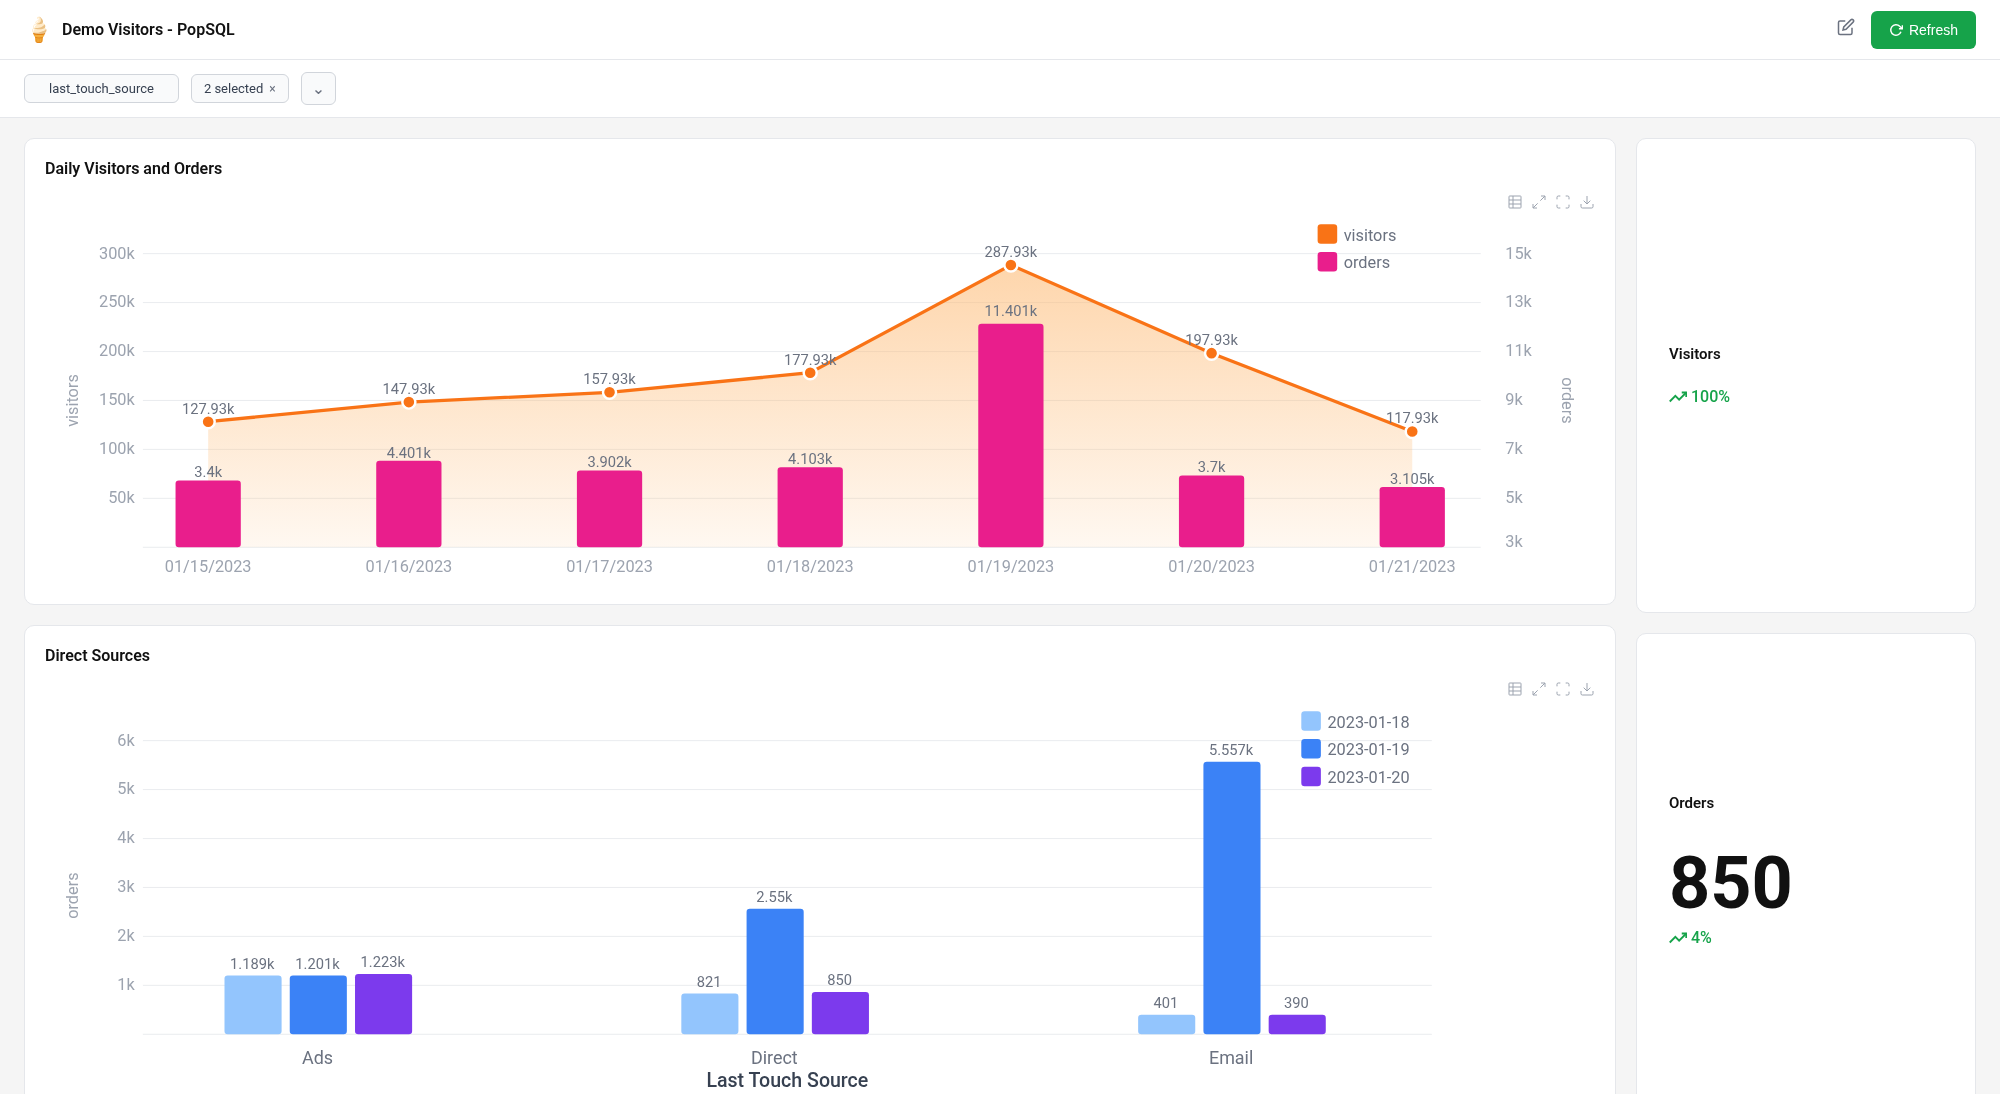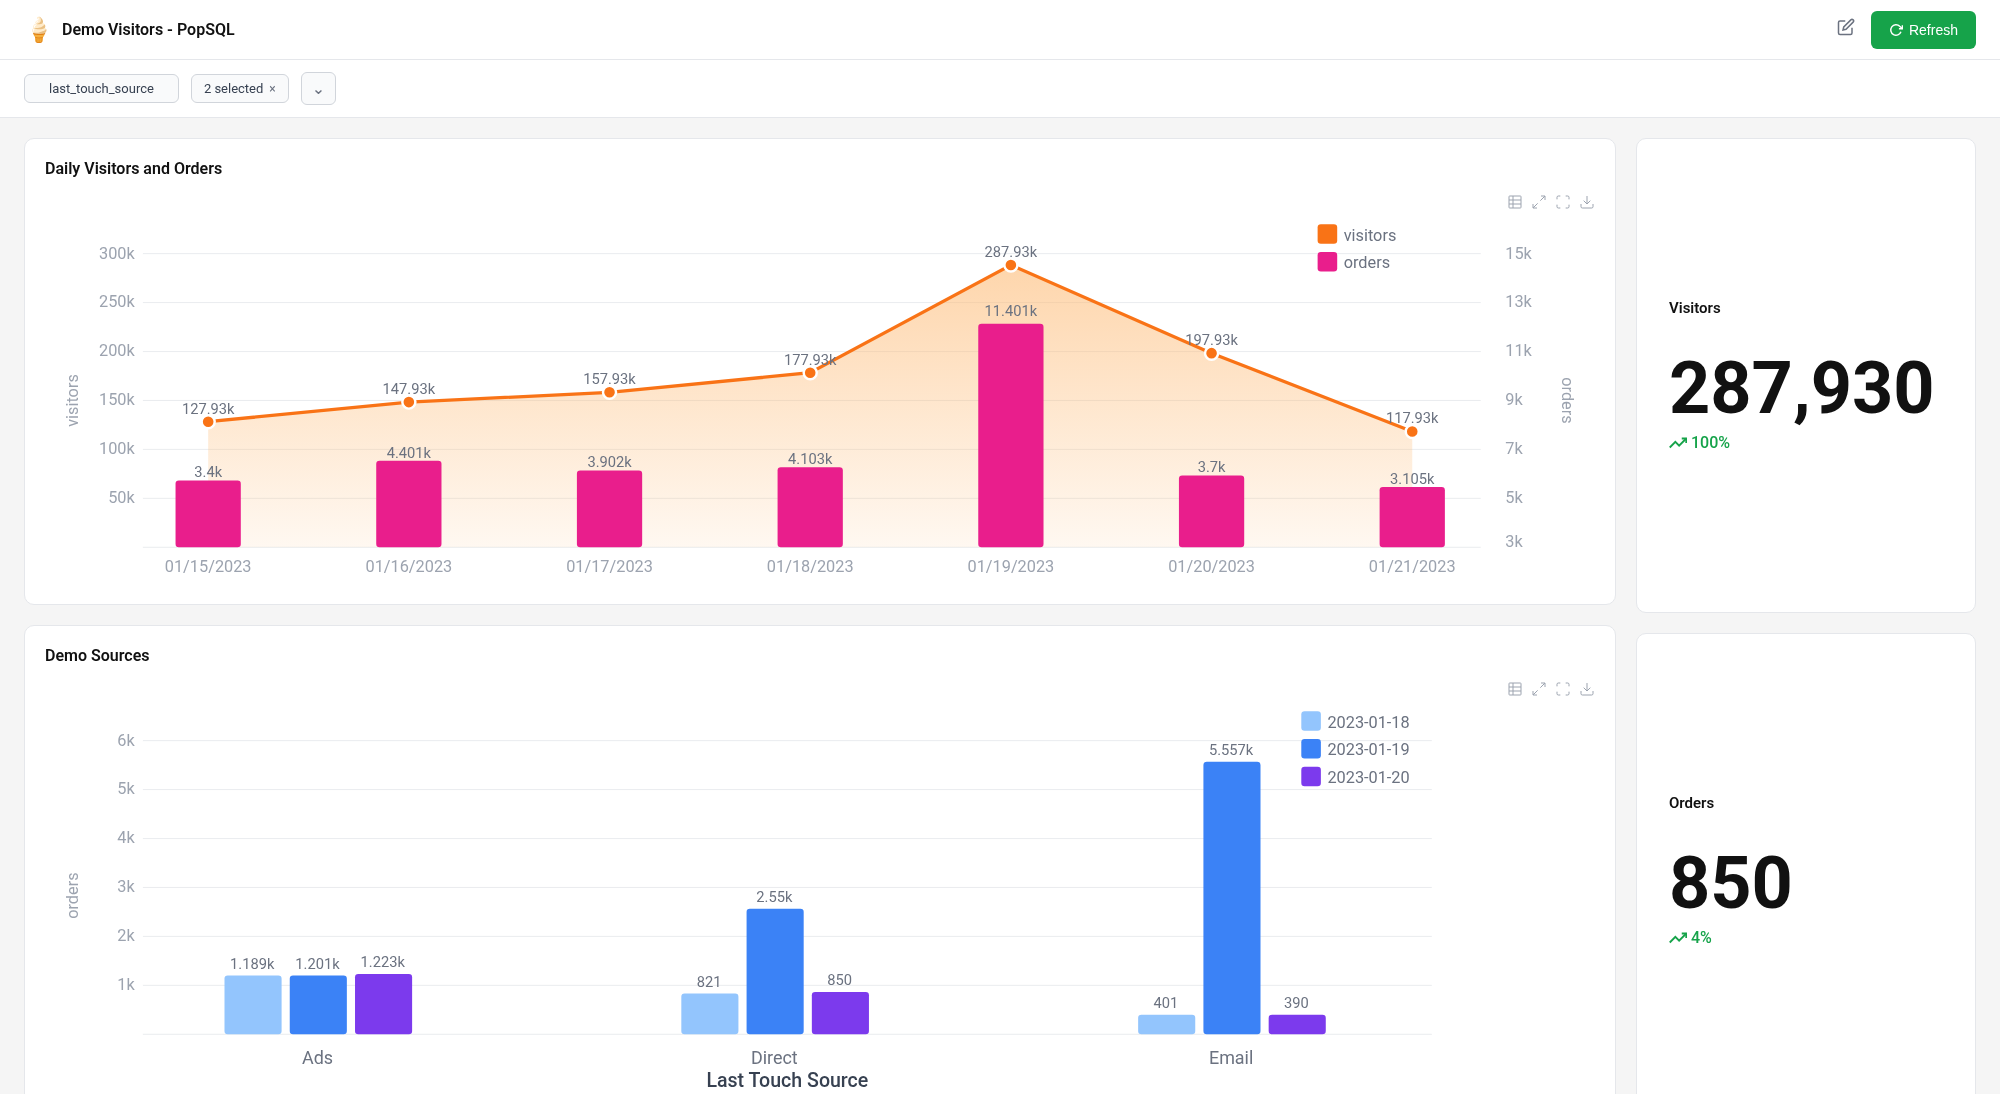--- a/index.html
+++ b/index.html
@@ -314,21 +314,21 @@
         <text x="838" y="215" font-size="10" fill="#9ca3af" text-anchor="middle">01/21/2023</text>
 
         <rect x="780" y="2" width="12" height="12" fill="#f97316" rx="2"></rect>
         <text x="796" y="12" font-size="10" fill="#6b7280">visitors</text>
         <rect x="780" y="19" width="12" height="12" fill="#e91e8c" rx="2"></rect>
         <text x="796" y="29" font-size="10" fill="#6b7280">orders</text>
       </svg>
     </div>
 
     <div class="card">
-      <div class="card-title">Demo Sources</div>
+      <div class="card-title">Direct Sources</div>
       <div class="chart-toolbar">
         <span class="chart-toolbar-icon">
           <svg width="16" height="16" viewBox="0 0 24 24" fill="none" stroke="#9ca3af" stroke-width="1.5">
               <rect x="3" y="3" width="18" height="18" rx="1"></rect>
               <line x1="3" y1="9" x2="21" y2="9"></line>
               <line x1="3" y1="15" x2="21" y2="15"></line>
               <line x1="9" y1="3" x2="9" y2="21"></line>
             </svg>
         </span>
         <span class="chart-toolbar-icon">
@@ -407,21 +407,20 @@
         <text x="455" y="232" font-size="12" fill="#374151" text-anchor="middle" font-weight="500">Last Touch Source</text>
       </svg>
     </div>
 
   </div>
 
   <div class="right-col">
 
     <div class="card" style="flex:1; display:flex; flex-direction:column; justify-content:center; align-items:flex-start; padding:28px 32px;">
       <div class="card-title" style="font-size:15px;">Visitors</div>
-      <div class="kpi-value">287,930</div>
       <div class="kpi-change">
         <svg width="18" height="18" viewBox="0 0 24 24" fill="none" stroke="#16a34a" stroke-width="2.5">
             <polyline points="23 6 13.5 15.5 8.5 10.5 1 18"></polyline>
             <polyline points="17 6 23 6 23 12"></polyline>
           </svg>
         <span style="color:#16a34a;">100%</span>
       </div>
     </div>
 
     <div class="card" style="flex:1; display:flex; flex-direction:column; justify-content:center; align-items:flex-start; padding:28px 32px;">

